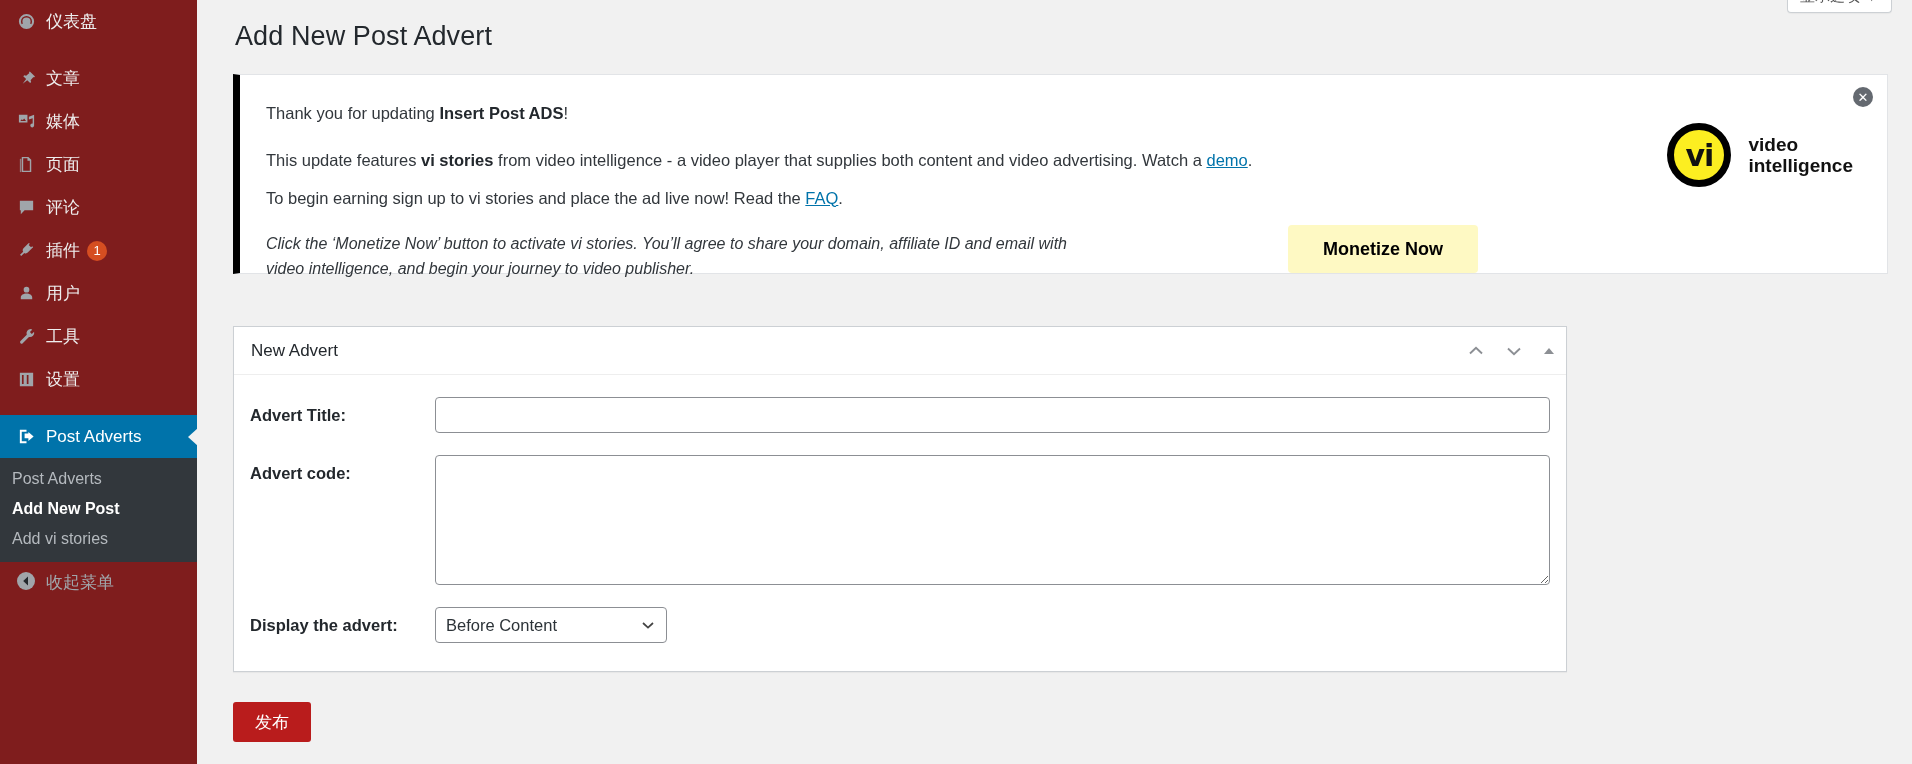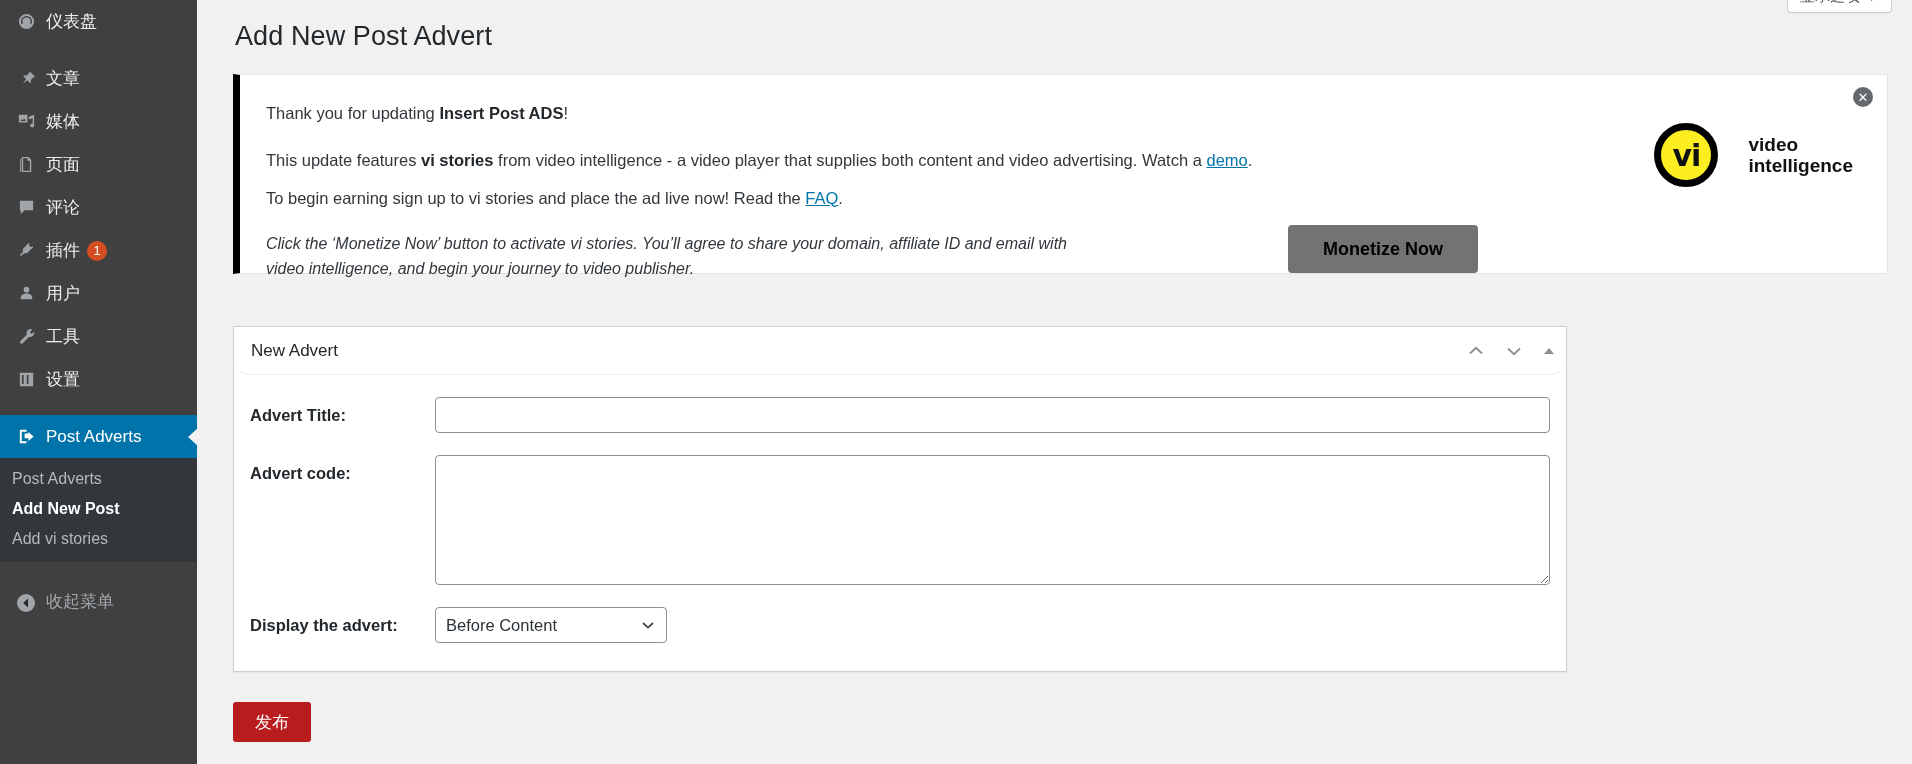--- a/index.html
+++ b/index.html
@@ -11,21 +11,21 @@
     font-family: "Liberation Sans", "DejaVu Sans", sans-serif;
     -webkit-font-smoothing: antialiased;
   }
 
   #app { position: relative; width: 1912px; height: 764px; display: flex; }
 
   
   #sidebar {
     width: 197px;
     min-width: 197px;
-    background: #404040;
+    background: #7f1d1d;
     color: #eee;
     position: relative;
     height: 764px;
     font-size: 17px;
   }
   .menu-item {
     display: flex;
     align-items: center;
     height: 43px;
     padding-left: 10px;
@@ -61,21 +61,21 @@
     display: block;
     padding: 6px 0 6px 12px;
     font-size: 16px;
     color: #b4b9be;
     cursor: pointer;
     white-space: nowrap;
   }
   .submenu-item.current { color: #fff; font-weight: bold; }
 
   .collapse-row {
-    display: flex; align-items: flex-end;
+    display: flex; align-items: flex-start;
     height: 42px; padding-left: 10px;
     color: #a0a5aa; font-size: 17px;
     margin-top: 9px; cursor: pointer;
   }
   .collapse-row .ci {
     width: 32px; min-width: 32px;
     display: flex; align-items: center; justify-content: center;
   }
   .collapse-row .cl { padding-left: 4px; }
 
@@ -128,34 +128,34 @@
   #notice p { margin: 0 0 13px 0; }
   #notice .lead { margin-bottom: 22px; }
   #notice .italic { font-style: italic; font-size: 16px; line-height: 1.55; max-width: 830px; margin-top: 22px; }
   #notice a { color: #0073aa; text-decoration: underline; }
   #notice b { font-weight: bold; color: #23282d; }
 
   #monetize-btn {
     position: absolute;
     left: 1048px; top: 150px;
     width: 190px; height: 48px;
-    background: #737373;
+    background: #fef9c3;
     color: #000;
     border: none;
     border-radius: 4px;
     font-size: 18px;
     font-weight: bold;
     font-family: "Liberation Sans", sans-serif;
     cursor: pointer;
   }
 
   #vi-logo {
     position: absolute;
     right: 34px; top: 48px;
-    display: flex; align-items: center; gap: 30px;
+    display: flex; align-items: center; gap: 17px;
   }
   #vi-logo .vi-circle {
     width: 64px; height: 64px;
     border-radius: 50%;
     background: #fcee21;
     border: 7px solid #000;
     display: flex; align-items: center; justify-content: center;
     font-weight: bold;
     font-size: 30px;
     color: #111;
@@ -186,21 +186,20 @@
     margin-top: 52px;
     width: 1334px;
     box-shadow: 0 1px 1px rgba(0,0,0,.04);
   }
   #mb-head {
     height: 48px;
     border-bottom: 1px solid #eee;
     display: flex; align-items: center;
     padding: 0 12px 0 17px;
     position: relative;
-    border-radius: 16px;
   }
   #mb-head .mb-title { font-size: 17px; color: #23282d; }
   #mb-head .mb-actions {
     position: absolute; right: 10px; top: 0; height: 48px;
     display: flex; align-items: center; gap: 18px;
   }
   .mb-ico { cursor: pointer; color: #8c8f94; display: flex; align-items: center; }
 
   #mb-body { padding: 22px 16px 26px 16px; }
   .field-row { display: flex; align-items: flex-start; margin-bottom: 22px; }

